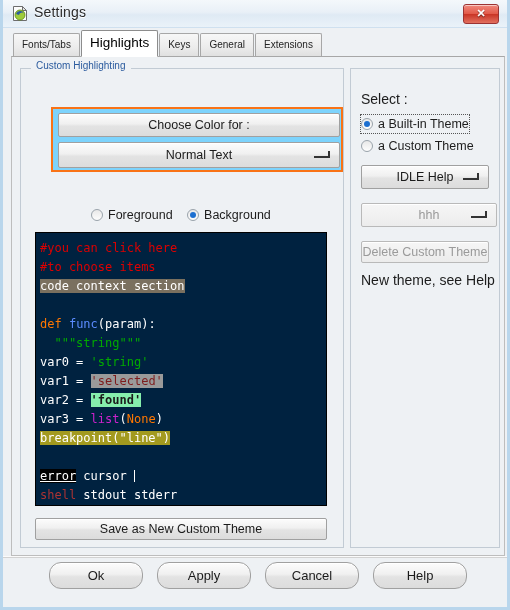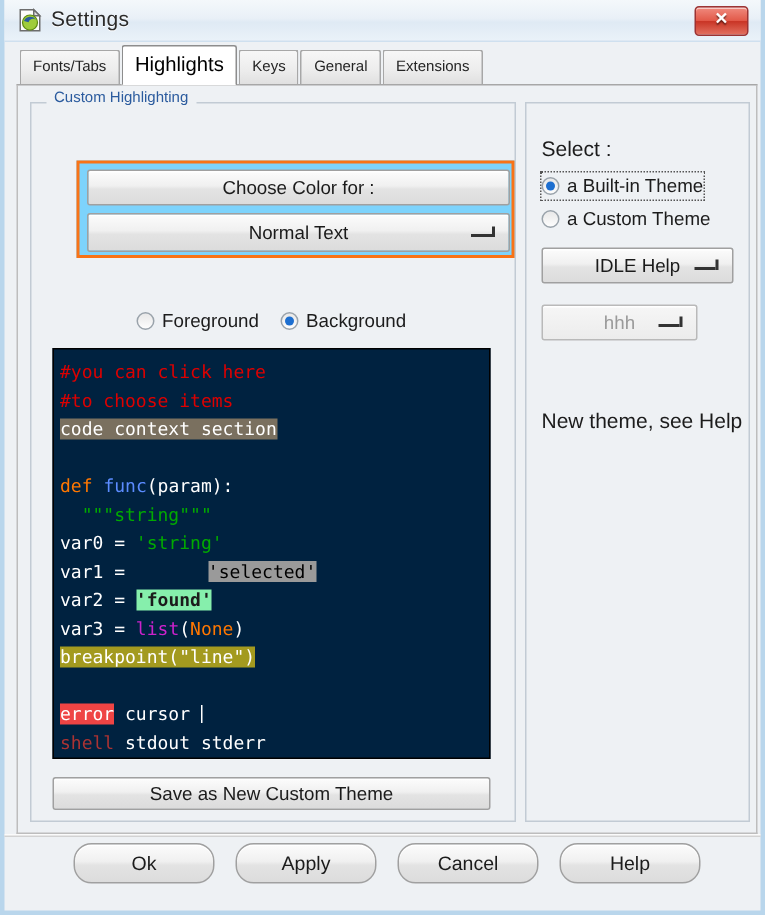--- a/index.html
+++ b/index.html
@@ -134,39 +134,39 @@
     font-family:"DejaVu Sans Mono","Liberation Mono",monospace;
     font-size:12px;line-height:19px;color:#ffffff;
     padding:6px 4px 0 4px;overflow:hidden;cursor:text;
   }
   #code .ln{white-space:pre;height:19px;}
   .c-comment{color:#dd0000;}
   .c-ctx{background:#7a705f;color:#ffffff;}
   .c-kw{color:#ff7700;}
   .c-def{color:#5b8cff;}
   .c-str{color:#00aa00;}
-  .c-sel{background:#9a9a9a;color:#000000;margin-left:48px;}
+  .c-sel{background:#9a9a9a;color:#7f1d1d;}
   .c-found{background:#86efac;color:#1b1b1b;font-weight:bold;}
   .c-builtin{color:#cc22cc;}
   .c-none{color:#ff7700;}
   .c-brk{background:#a39a1f;color:#ffffff;}
-  .c-err{background:#ef4444;color:#ffffff;}
+  .c-err{background:#000000;color:#ffffff;text-decoration:underline;}
   .c-shell{color:#aa3333;}
   .cursorbar{display:inline-block;width:1px;height:12px;background:#fff;vertical-align:-2px;}
 
   #save-theme{
     position:absolute;left:14px;top:449px;width:292px;height:22px;line-height:20px;
   }
   
   .r-label{position:absolute;font-size:14px;color:#1c1c1c;}
   #select-label{left:10px;top:22px;}
   #rad-builtin{position:absolute;left:10px;top:46px;}
   #rad-custom{position:absolute;left:10px;top:68px;}
   #builtin-combo{position:absolute;left:10px;top:96px;width:128px;height:24px;line-height:22px;}
-  #custom-combo{position:absolute;left:10px;top:134px;width:104px;height:24px;line-height:22px;}
+  #custom-combo{position:absolute;left:10px;top:134px;width:136px;height:24px;line-height:22px;}
   #delete-theme{position:absolute;left:10px;top:172px;width:128px;height:22px;line-height:20px;}
   #newtheme-note{left:10px;top:203px;}
   .bbtn{position:absolute;top:562px;width:94px;height:27px;line-height:25px;font-size:13px;border-radius:12px;}
   #ok-btn{left:46px;}
   #apply-btn{left:154px;}
   #cancel-btn{left:262px;}
   #help-btn{left:370px;}
   .hline{position:absolute;left:0;right:0;top:556px;height:1px;background:#d2d2d2;border-top:1px solid #fbfbfb;}
 </style>
 </head>
@@ -257,20 +257,21 @@
       <div class="btn" id="builtin-combo">
         <span>IDLE Help</span>
         <span class="combo-arrow"></span>
       </div>
 
       <div class="btn disabled" id="custom-combo">
         <span>hhh</span>
         <span class="combo-arrow"></span>
       </div>
 
+      <div class="btn disabled" id="delete-theme">Delete Custom Theme</div>
 
       <div class="r-label" id="newtheme-note">New theme, see Help</div>
     </div>
   </div>
 
   <div class="hline"></div>
   <div class="btn bbtn" id="ok-btn">Ok</div>
   <div class="btn bbtn" id="apply-btn">Apply</div>
   <div class="btn bbtn" id="cancel-btn">Cancel</div>
   <div class="btn bbtn" id="help-btn">Help</div>

